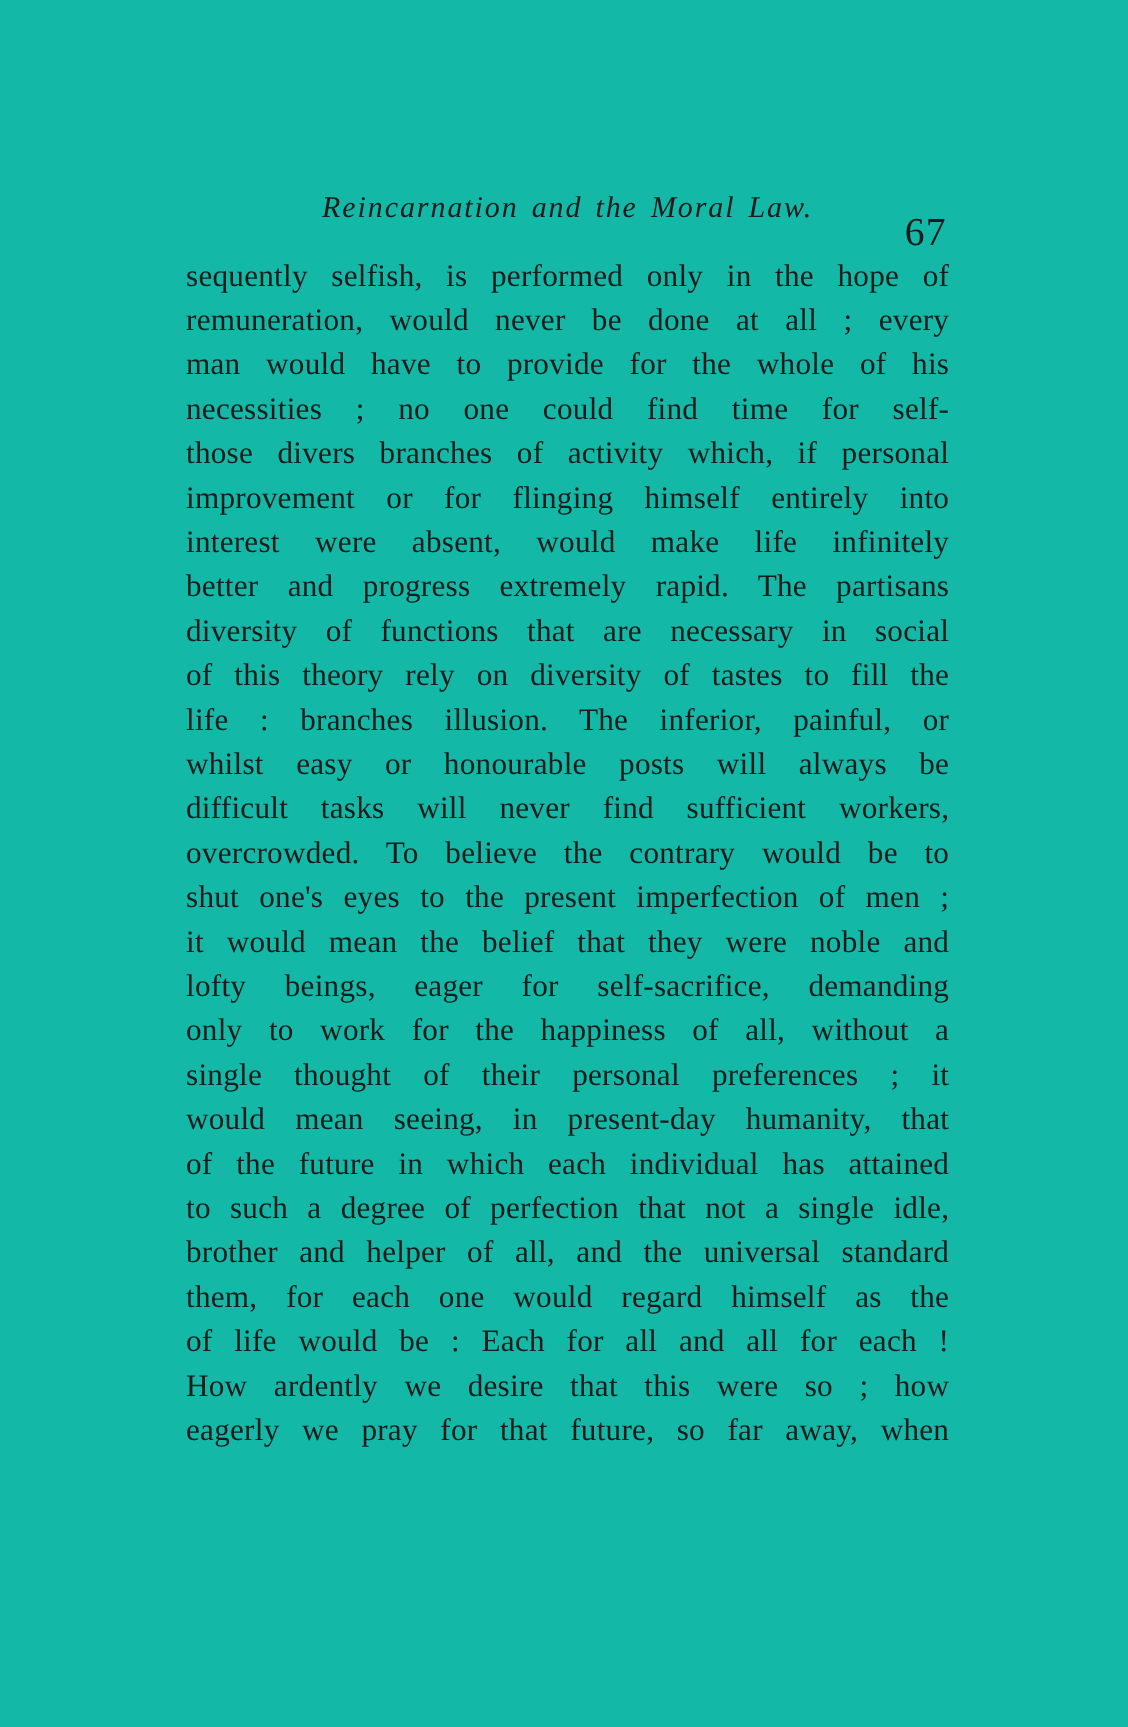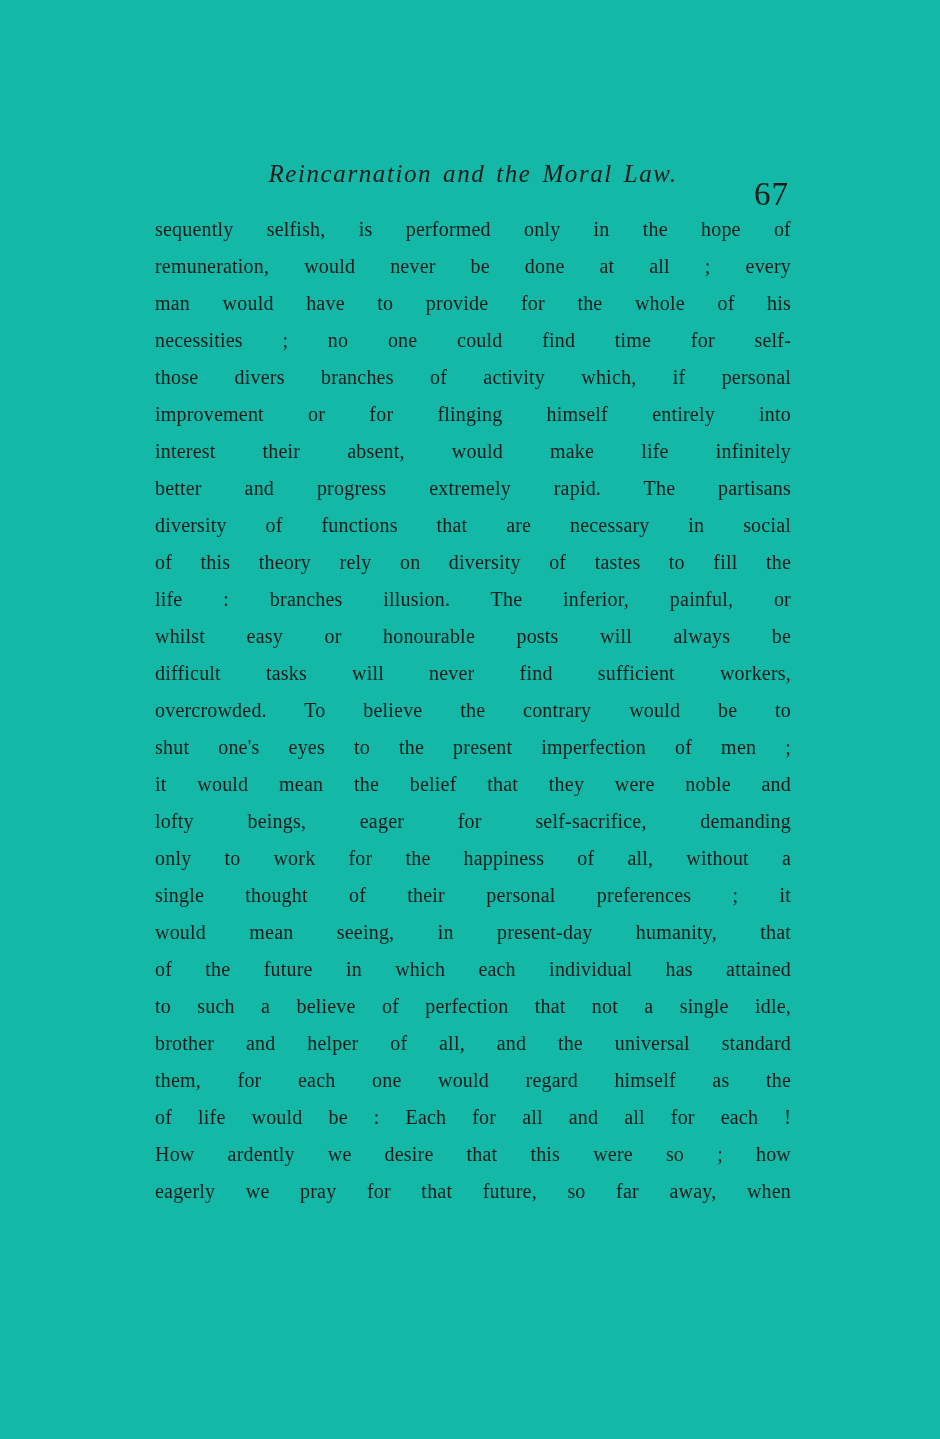--- a/index.html
+++ b/index.html
@@ -39,21 +39,21 @@
     right: 2px;
     top: 16px;
     font-style: normal;
     font-size: 33px;
     letter-spacing: 1px;
   }
   .body-text {
     margin-top: 17px;
   }
   .text-line {
-    font-size: 20px;
+    font-size: 26px;
     line-height: 37px;
     height: 37px;
     letter-spacing: 0.2px;
     text-align: justify;
     text-align-last: justify;
     -moz-text-align-last: justify;
   }
 </style>
 </head>
 <body>
@@ -64,36 +64,36 @@
       <span class="title">Reincarnation and the Moral Law.</span>
       <span class="page-number">67</span>
     </div>
     <div class="body-text">
         <div class="text-line">sequently selfish, is performed only in the hope of</div>
         <div class="text-line">remuneration, would never be done at all ; every</div>
         <div class="text-line">man would have to provide for the whole of his</div>
         <div class="text-line">necessities ; no one could find time for self-</div>
         <div class="text-line">those divers branches of activity which, if personal</div>
         <div class="text-line">improvement or for flinging himself entirely into</div>
-        <div class="text-line">interest their absent, would make life infinitely</div>
+        <div class="text-line">interest were absent, would make life infinitely</div>
         <div class="text-line">better and progress extremely rapid. The partisans</div>
         <div class="text-line">diversity of functions that are necessary in social</div>
         <div class="text-line">of this theory rely on diversity of tastes to fill the</div>
         <div class="text-line">life : branches illusion. The inferior, painful, or</div>
         <div class="text-line">whilst easy or honourable posts will always be</div>
         <div class="text-line">difficult tasks will never find sufficient workers,</div>
         <div class="text-line">overcrowded. To believe the contrary would be to</div>
         <div class="text-line">shut one's eyes to the present imperfection of men ;</div>
         <div class="text-line">it would mean the belief that they were noble and</div>
         <div class="text-line">lofty beings, eager for self-sacrifice, demanding</div>
         <div class="text-line">only to work for the happiness of all, without a</div>
         <div class="text-line">single thought of their personal preferences ; it</div>
         <div class="text-line">would mean seeing, in present-day humanity, that</div>
         <div class="text-line">of the future in which each individual has attained</div>
-        <div class="text-line">to such a believe of perfection that not a single idle,</div>
+        <div class="text-line">to such a degree of perfection that not a single idle,</div>
         <div class="text-line">brother and helper of all, and the universal standard</div>
         <div class="text-line">them, for each one would regard himself as the</div>
         <div class="text-line">of life would be : Each for all and all for each !</div>
         <div class="text-line">How ardently we desire that this were so ; how</div>
         <div class="text-line">eagerly we pray for that future, so far away, when</div>
       </div>
   </div>
 </div>
 
 </body></html>

